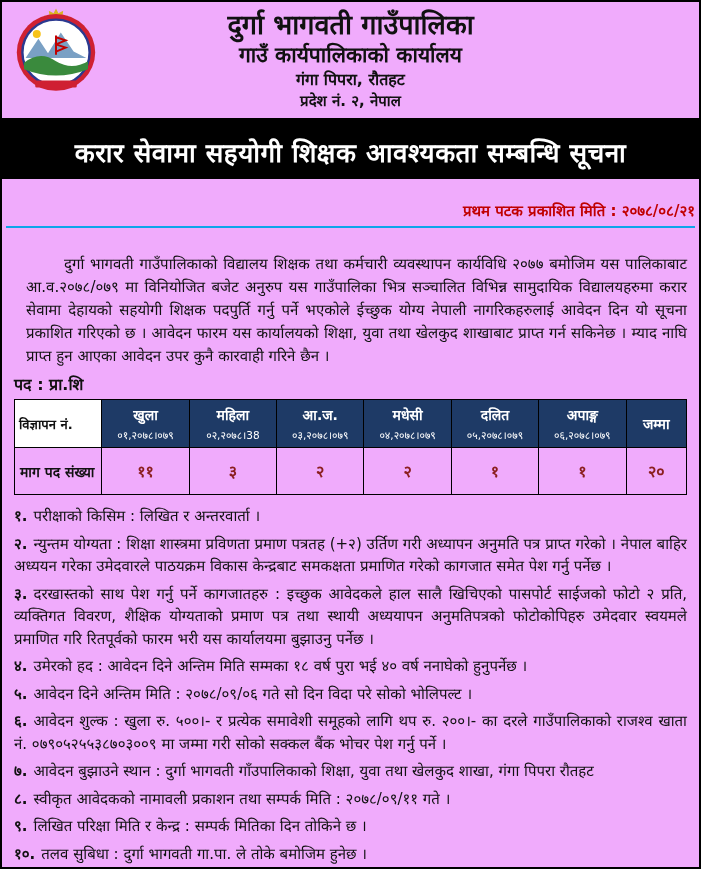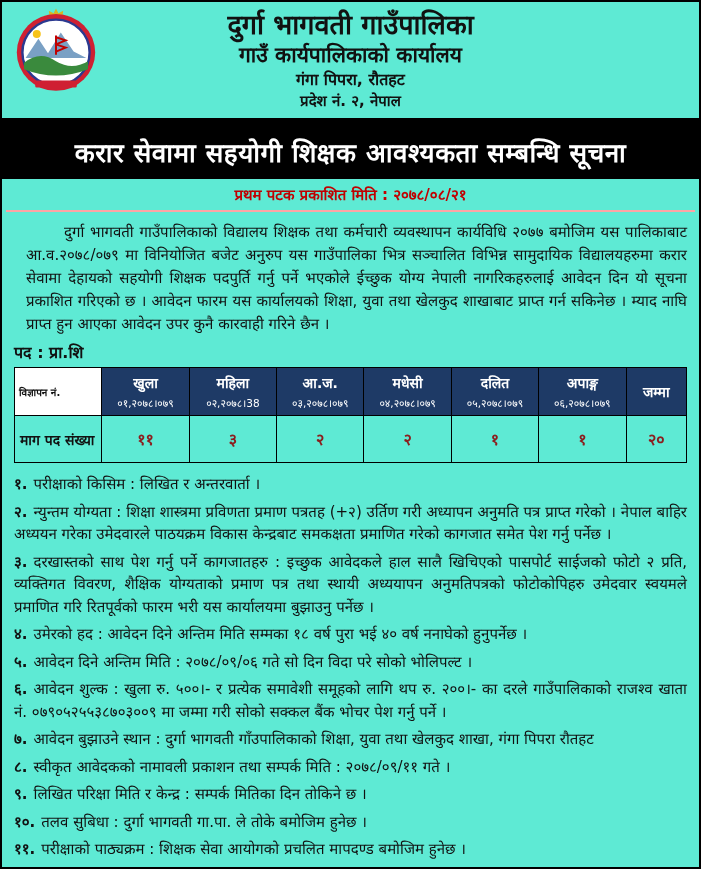--- a/index.html
+++ b/index.html
@@ -1,21 +1,21 @@
 <!DOCTYPE html>
 <html><head>
 <meta charset="utf-8">
 <style>
   * { box-sizing: border-box; }
   html, body { margin: 0; padding: 0; background: #e8e8e8; }
   .page {
     width: 701px;
     height: 869px;
     margin: 0 auto;
-    background: #5eead4;
+    background: #f0abfc;
     border: 2px solid #000;
     font-family: "DejaVu Sans", "Liberation Sans", sans-serif;
     color: #111;
     position: relative;
     overflow: hidden;
   }
   
   .header { position: relative; text-align: center; padding: 6px 10px 2px 10px; }
   .emblem { position: absolute; left: 14px; top: 6px; width: 80px; height: 84px; }
   .muni-name   { font-size: 27px; font-weight: bold; line-height: 1.25; }
@@ -30,40 +30,40 @@
     font-weight: bold;
     text-align: center;
     padding: 16px 4px 9px 4px;
     letter-spacing: 0.5px;
   }
   
   .publine {
     color: #c00000;
     font-weight: bold;
     font-size: 15px;
-    text-align: center;
+    text-align: right;
     padding: 5px 0 6px 0;
-    border-bottom: 2px solid #fca5a5;
-    margin: 0 4px;
+    border-bottom: 2px solid #0ea5e9;
+    margin: 16px 4px;
   }
   
   .content { padding: 7px 12px 0 12px; }
   .intro {
     font-size: 15px;
     line-height: 1.52;
     text-align: justify;
     text-indent: 38px;
     margin: 2px 0 6px 12px;
   }
   .post-label { font-size: 16px; font-weight: bold; margin: 2px 0 4px 0; }
   
   table.vac { width: 100%; border-collapse: collapse; margin: 2px 0 10px 0; }
   table.vac th, table.vac td { border: 1px solid #000; vertical-align: middle; }
   th.first {
-    background: #fff; color: #111; font-size: 10px; font-weight: bold;
+    background: #fff; color: #111; font-size: 13px; font-weight: bold;
     width: 13%; padding: 4px; text-align: left; vertical-align: top;
   }
   th.navy { background: #1e3a66; color: #fff; padding: 5px 2px; width: 13%; }
   th.total-h { width: 9%; }
   .col-label { font-size: 14px; font-weight: bold; }
   .col-adv   { font-size: 10.5px; font-weight: normal; margin-top: 4px; }
   td.row-label { font-size: 14px; font-weight: bold; padding: 5px; vertical-align: top; }
   td.val {
     color: #8b1e1e; font-weight: bold; font-size: 16px;
     text-align: center; padding: 12px 4px;

